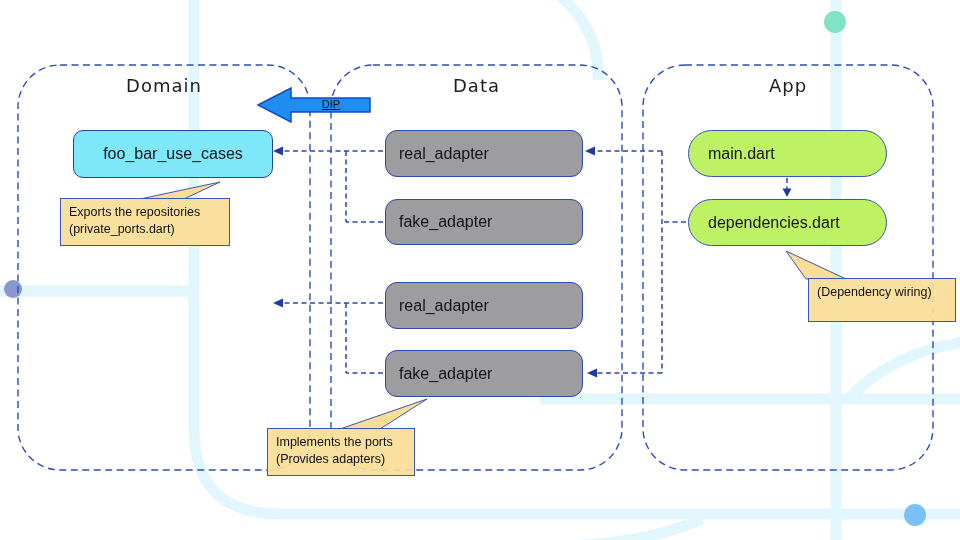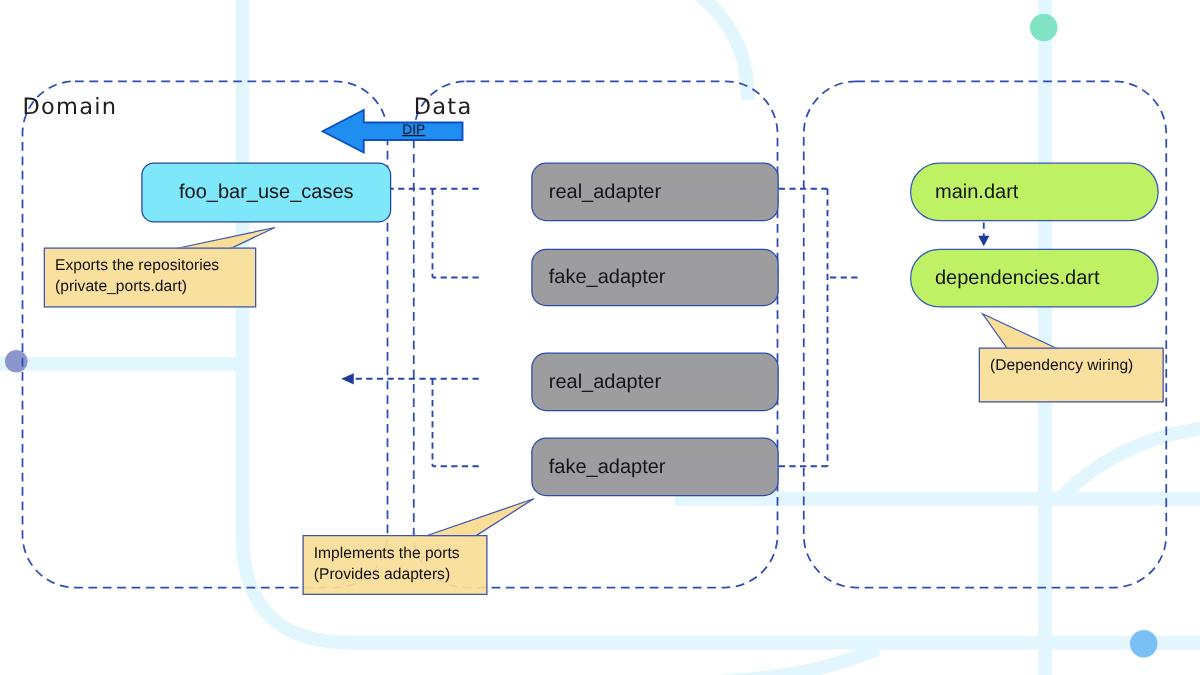--- a/index.html
+++ b/index.html
@@ -2,38 +2,38 @@
 <html><head>
 <meta charset="utf-8">
 <style>
   html,body{margin:0;padding:0;background:#ffffff;}
   #stage{
     position:relative;width:960px;height:540px;overflow:hidden;
     background:#ffffff;font-family:"Liberation Sans",sans-serif;
   }
   svg.layer{position:absolute;left:0;top:0;}
   .title{
-    position:absolute;text-align:left;
+    position:absolute;text-align:center;
     font-family:"DejaVu Sans",sans-serif;font-size:18px;color:#1d1d1f;letter-spacing:1px;
   }
   .node{
     position:absolute;box-sizing:border-box;display:flex;align-items:center;
-    color:#141414;font-size:16px;white-space:nowrap;margin-left:40px;
+    color:#141414;font-size:16px;white-space:nowrap;
   }
   .cyan{background:#7ee7fa;border:1.6px solid #24439f;border-radius:10px;justify-content:center;}
   .gray{background:#9d9da0;border:1.6px solid #2a4aad;border-radius:12px;padding-left:13px;}
   .pill{background:#bef264;border:1.5px solid #3457bd;border-radius:24px;padding-left:19px;}
   .dip-label{
     position:absolute;left:292px;top:98px;width:78px;height:15px;text-align:center;
     font-size:11px;color:#06101c;text-decoration:underline;
   }
   .callout{
     position:absolute;box-sizing:border-box;
     background:rgba(250,222,152,0.93);border:1px solid #3a55b5;
-    padding:5px 8px;font-size:12.5px;line-height:16.5px;color:#101010;white-space:nowrap;
+    padding:5px 8px;font-size:12.5px;line-height:16.5px;color:#101010;white-space:nowrap;margin-left:25px;
   }
 </style>
 </head>
 <body>
 
 <div id="stage">
 
   <svg class="layer" width="960" height="540">
     <g fill="none" stroke="#e2f6fd" stroke-width="11">
       <path d="M 194 -6 L 194 428 Q 194 514 280 514 L 966 514"></path>
@@ -83,20 +83,21 @@
 
     <g fill="#fade98" stroke="#3a55b5" stroke-width="1">
       <polygon points="220,182 140,199 184,199"></polygon>
       <polygon points="427,399 340,429 380,429"></polygon>
       <polygon points="786,251 806,279 846,279"></polygon>
     </g>
   </svg>
 
   <div class="title" style="left:18px;top:75px;width:292px;">Domain</div>
   <div class="title" style="left:331px;top:75px;width:291px;">Data</div>
+  <div class="title" style="left:643px;top:75px;width:290px;">App</div>
 
   <div class="dip-label">DIP</div>
 
   <div class="node cyan" style="left:73px;top:130px;width:200px;height:48px;">foo_bar_use_cases</div>
 
   <div class="node gray" style="left:385px;top:130px;width:198px;height:47px;">real_adapter</div>
   <div class="node gray" style="left:385px;top:199px;width:198px;height:46px;">fake_adapter</div>
   <div class="node gray" style="left:385px;top:282px;width:198px;height:47px;">real_adapter</div>
   <div class="node gray" style="left:385px;top:350px;width:198px;height:47px;">fake_adapter</div>
 

